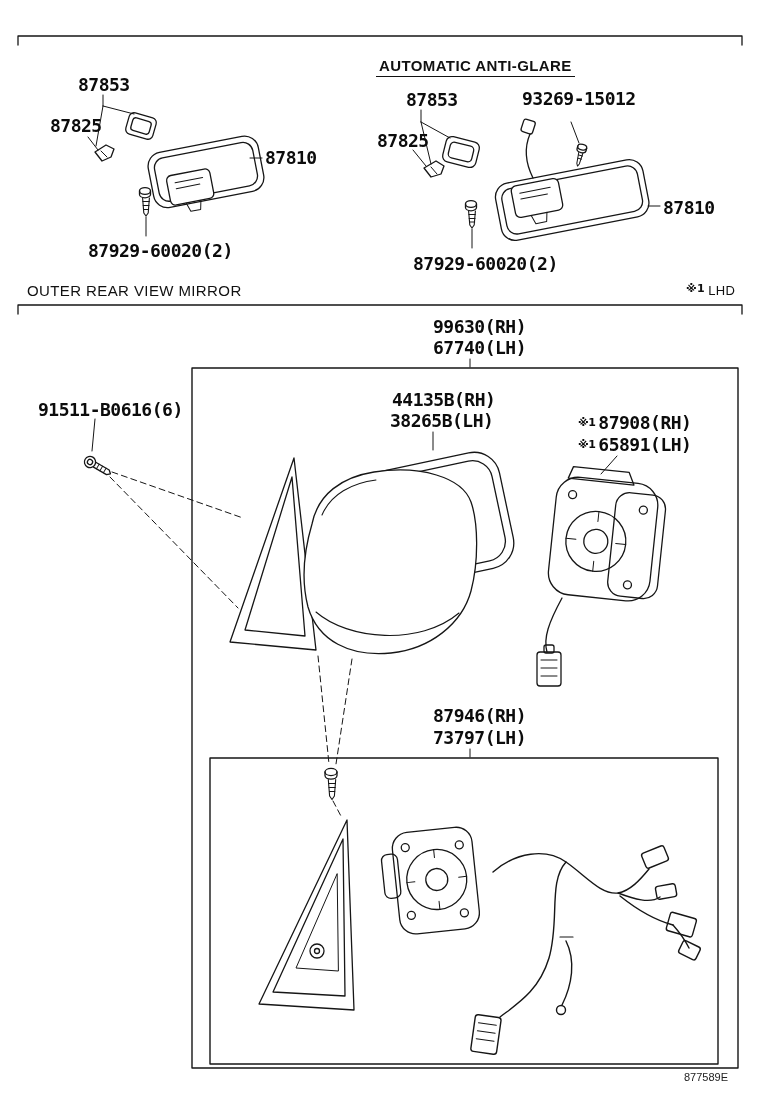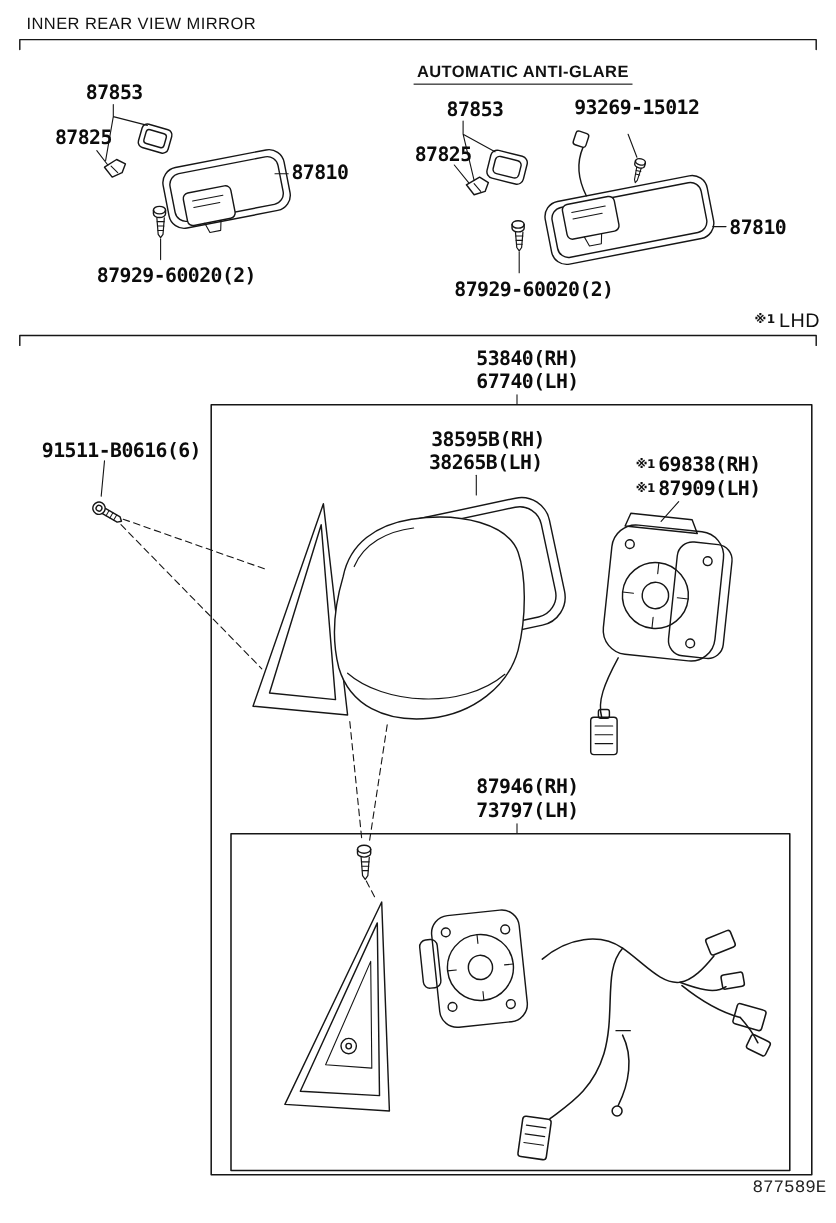--- a/index.html
+++ b/index.html
@@ -29,25 +29,25 @@
     position:absolute;
     font-family:"DejaVu Sans Mono", monospace;
     font-weight:700; font-size:18px; letter-spacing:-.5px;
     white-space:nowrap; color:#0c0c0c;
   }
   .sym {
     font-family:"DejaVu Sans", sans-serif;
     font-weight:700; font-size:11px;
     position:relative; top:-3px; margin-right:3px;
   }
-  .lhd-text { font-family:"Liberation Sans", sans-serif; font-size:18px; font-weight:400; }
+  .lhd-text { font-family:"Liberation Sans", sans-serif; font-size:13px; font-weight:400; }
   .footer {
     position:absolute;
-    font-family:Liberation Mono, monospace;
-    font-size:16px; color:#222; letter-spacing:0;
+    font-family:Liberation Sans, sans-serif;
+    font-size:11px; color:#222; letter-spacing:0;
   }
 </style>
 </head>
 <body>
 
 <div class="canvas">
 
   <svg class="art" width="760" height="1112" viewBox="0 0 760 1112" fill="none" stroke="#161616" stroke-width="1.3" stroke-linecap="round" stroke-linejoin="round">
 
     <path d="M18,45 V36 H742 V45"></path>
@@ -222,50 +222,50 @@
           <rect x="473" y="1016" width="26" height="37" rx="3"></rect>
           <path d="M477,1024 h18 M477,1032 h18 M477,1040 h18" stroke-width="1"></path>
         </g>
         <path d="M566,941 C576,961 572,985 562,1005"></path>
         <circle cx="561" cy="1010" r="4.5"></circle>
         <path d="M560,937 h13" stroke-width="1.2"></path>
       </g>
     </g>
   </svg>
 
-  <div class="title" style="left:24px; top:13px">INNER REAR VIEW MIRROR</div>
 
   <div class="lbl" style="left:78px; top:74px">87853</div>
   <div class="lbl" style="left:50px; top:115px">87825</div>
   <div class="lbl" style="left:265px; top:147px">87810</div>
   <div class="lbl" style="left:88px; top:240px">87929-60020(2)</div>
 
   <div class="title" style="left:376px; top:57px"><span class="heading-underline">AUTOMATIC ANTI-GLARE</span></div>
   <div class="lbl" style="left:406px; top:89px">87853</div>
   <div class="lbl" style="left:377px; top:130px">87825</div>
   <div class="lbl" style="left:522px; top:88px">93269-15012</div>
   <div class="lbl" style="left:663px; top:197px">87810</div>
   <div class="lbl" style="left:413px; top:253px">87929-60020(2)</div>
 
+  <div class="title" style="left:27px; top:282px">OUTER REAR VIEW MIRROR</div>
   <div class="title" style="left:686px; top:281px">
     <span class="sym">※1</span><span class="lhd-text">LHD</span>
   </div>
 
-  <div class="lbl" style="left:433px; top:316px">53840(RH)</div>
+  <div class="lbl" style="left:433px; top:316px">99630(RH)</div>
   <div class="lbl" style="left:433px; top:337px">67740(LH)</div>
 
   <div class="lbl" style="left:38px; top:399px">91511-B0616(6)</div>
 
-  <div class="lbl" style="left:392px; top:389px">38595B(RH)</div>
+  <div class="lbl" style="left:392px; top:389px">44135B(RH)</div>
   <div class="lbl" style="left:390px; top:410px">38265B(LH)</div>
 
   <div class="lbl" style="left:578px; top:412px">
-    <span class="sym">※1</span><span>69838(RH)</span>
+    <span class="sym">※1</span><span>87908(RH)</span>
   </div>
   <div class="lbl" style="left:578px; top:434px">
-    <span class="sym">※1</span><span>87909(LH)</span>
+    <span class="sym">※1</span><span>65891(LH)</span>
   </div>
 
   <div class="lbl" style="left:433px; top:705px">87946(RH)</div>
   <div class="lbl" style="left:433px; top:727px">73797(LH)</div>
 
   <div class="footer" style="left:684px; top:1071px">877589E</div>
 </div>
 
 </body></html>

